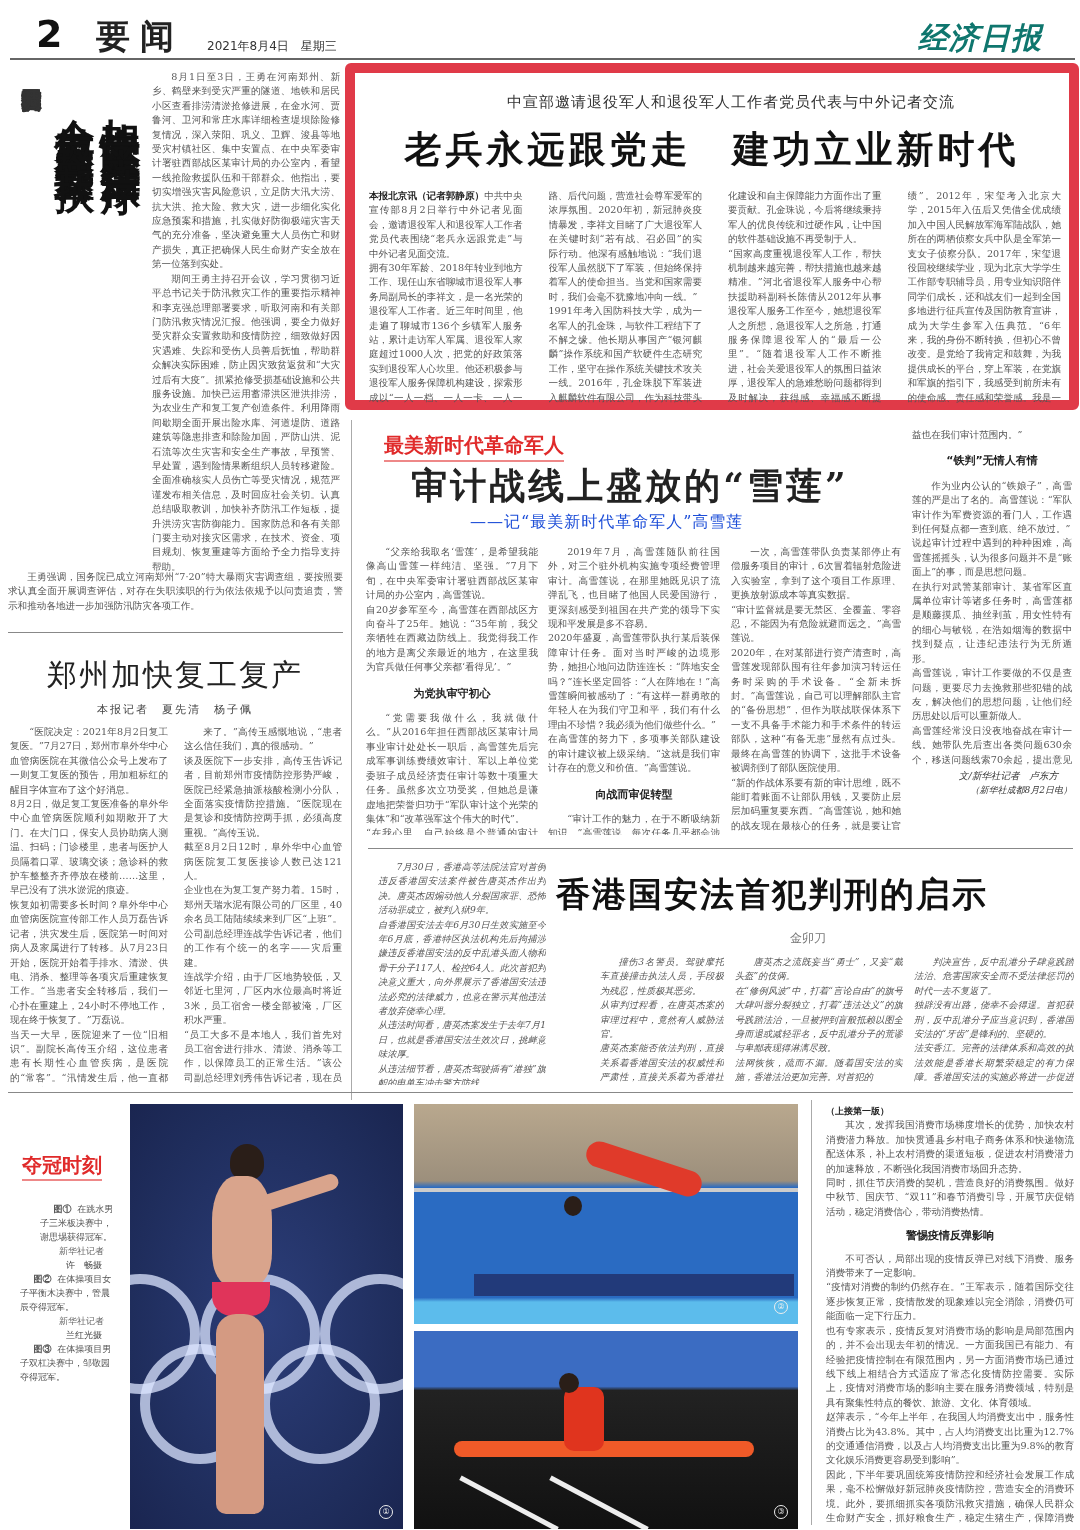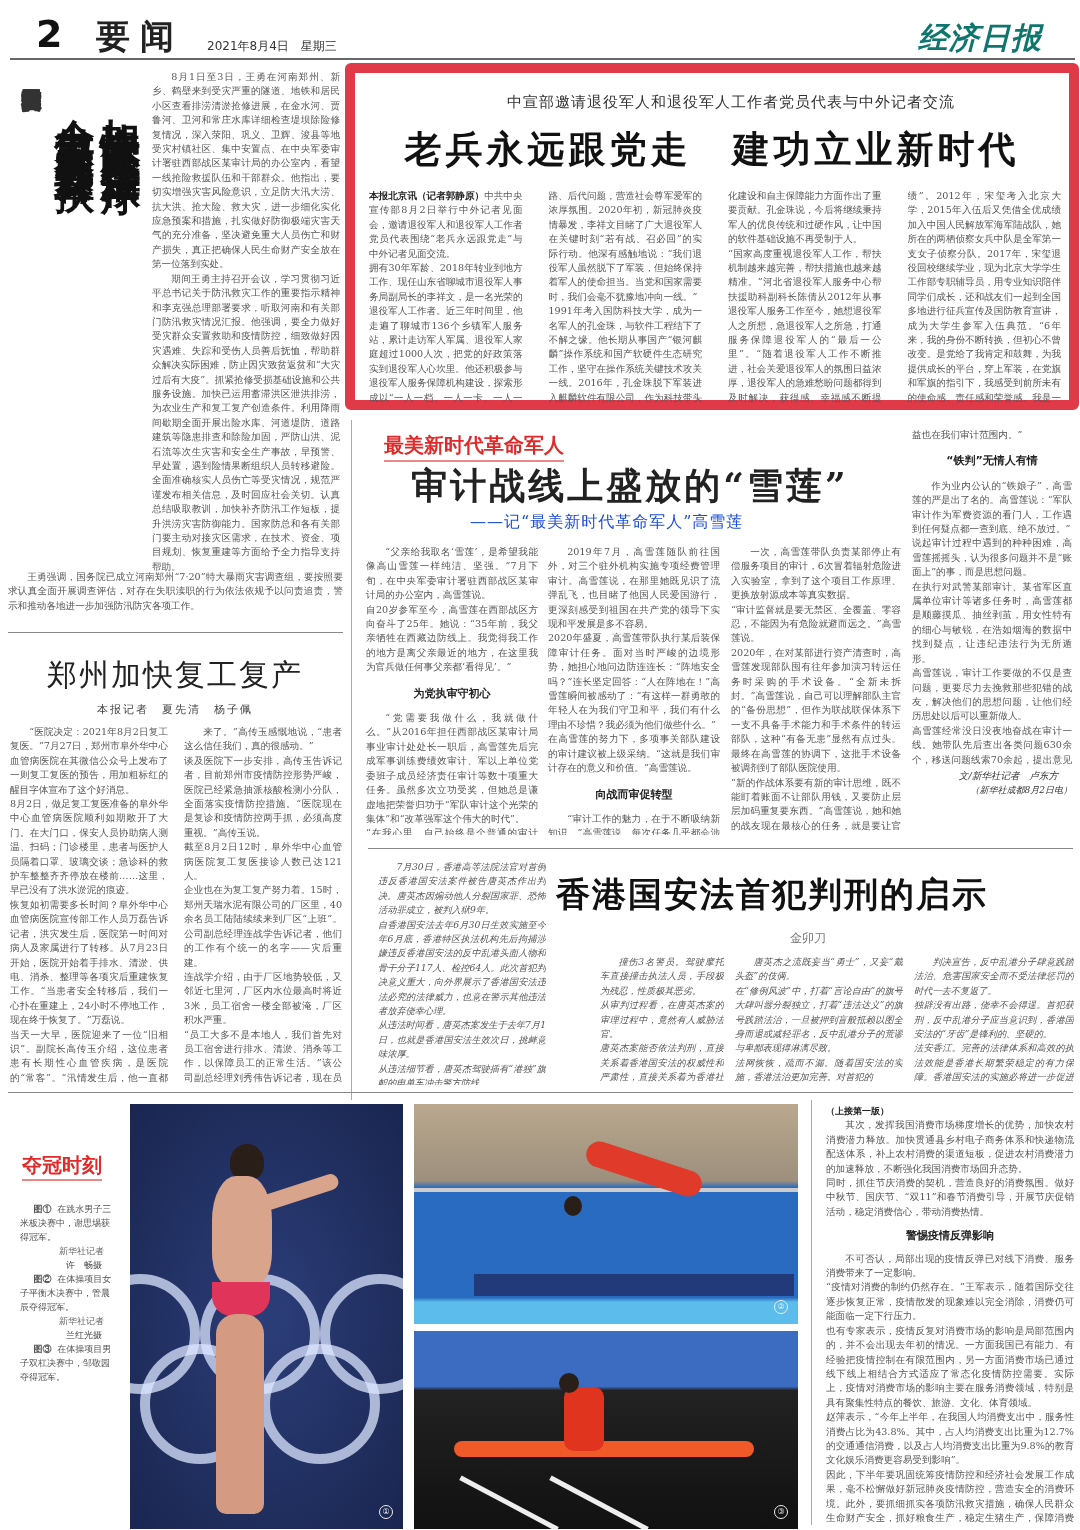--- a/index.html
+++ b/index.html
@@ -176,21 +176,21 @@
 法网恢恢，疏而不漏。随着国安法的实施，香港法治更加完善。对首犯的</div>
 </div>
 <div class="abs hk-text" style="left:914px; top:955px; width:160px; height:130px; overflow:hidden;">
   <div style="white-space:pre-line; text-indent:2em;">判决宣告，反中乱港分子肆意践踏法治、危害国家安全而不受法律惩罚的时代一去不复返了。
 独辟没有出路，侥幸不会得逞。首犯获刑，反中乱港分子应当意识到，香港国安法的“牙齿”是锋利的、坚硬的。
 法安香江。完善的法律体系和高效的执法效能是香港长期繁荣稳定的有力保障。香港国安法的实施必将进一步促进香港繁荣稳定。</div>
 </div>
 
 <div class="abs" id="olympic-title">夺冠时刻</div>
 <div class="abs" id="olympic-text">
-  <div class="caption" style="margin-top:14px;">
+  <div class="caption" style="margin-top:14px;margin-left:20px;">
     <div style="text-indent:1.5em;"><b>图①</b>&nbsp;&nbsp;<span>在跳水男子三米板决赛中，谢思埸获得冠军。</span></div>
     <div class="credit">新华社记者</div>
     <div class="credit-name">许　畅摄</div>
   </div>
   <div class="caption">
     <div style="text-indent:1.5em;"><b>图②</b>&nbsp;&nbsp;<span>在体操项目女子平衡木决赛中，管晨辰夺得冠军。</span></div>
     <div class="credit">新华社记者</div>
     <div class="credit-name">兰红光摄</div>
   </div>
   <div class="caption">

